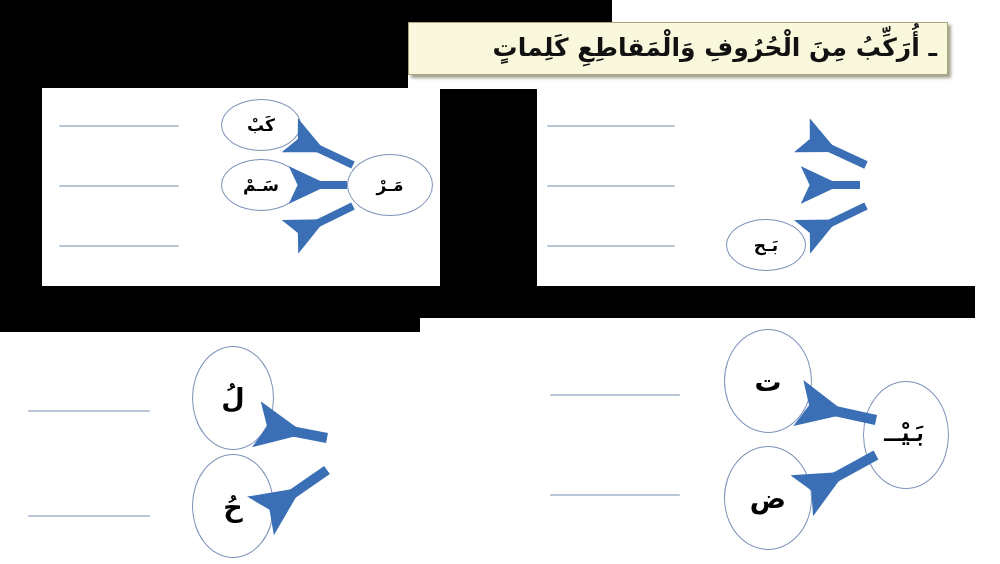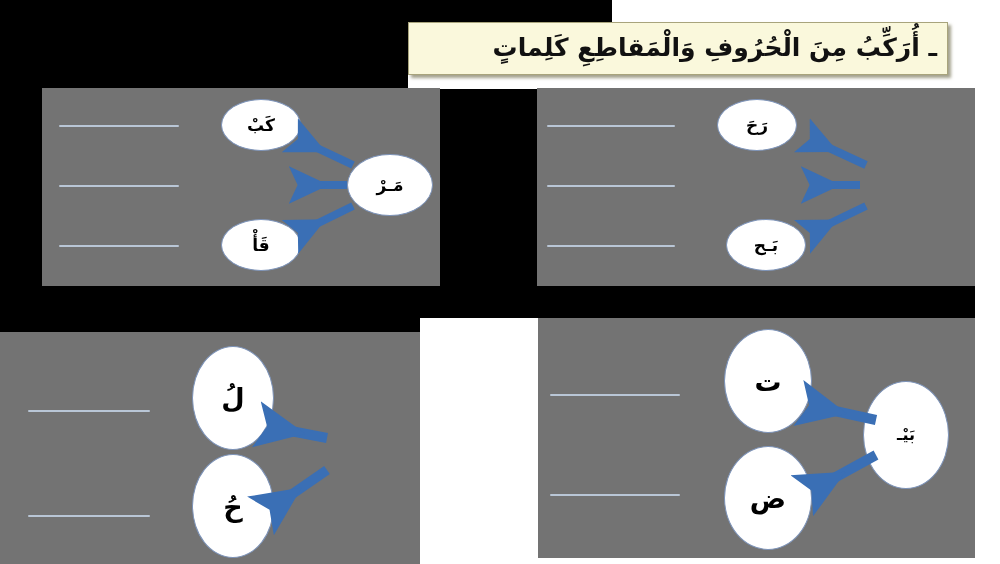--- a/index.html
+++ b/index.html
@@ -48,21 +48,21 @@
     font-weight: 700;
     color: #111111;
     white-space: nowrap;
     line-height: 1.05;
     letter-spacing: 0px;
   }
 
   
   .panel {
     position: absolute;
-    background: #737373;
+    background: #ffffff;
     overflow: hidden;
   }
 
   
   .write-line {
     position: absolute;
     height: 2px;
     background: #B9C6D6;
     border-radius: 1px;
   }
@@ -79,21 +79,21 @@
   }
   .ellipse span {
     direction: rtl;
     font-family: "DejaVu Sans", "Liberation Sans", sans-serif;
     font-weight: 700;
     color: #000000;
     white-space: nowrap;
     line-height: 1;
   }
   .sz-sm span { font-size: 17px; }
-  .sz-md span { font-size: 16px; }
+  .sz-md span { font-size: 24px; font-family: Liberation Mono, monospace; }
   .sz-lg span { font-size: 27px; }
 
   
   .arrow-layer {
     position: absolute;
     left: 0; top: 0;
     width: 1000px; height: 564px;
     pointer-events: none;
   }
 </style>
@@ -116,37 +116,34 @@
 
   <div class="panel" style="left:42px; top:88px; width:398px; height:198px;">
 
     <div class="write-line" style="left:17px; top:37px; width:120px;"></div>
     <div class="write-line" style="left:17px; top:97px; width:120px;"></div>
     <div class="write-line" style="left:17px; top:157px; width:120px;"></div>
 
     <div class="ellipse sz-sm" style="left:179px; top:11px; width:80px; height:52px;">
       <span>كَبْ</span>
     </div>
-    <div class="ellipse sz-sm" style="left:179px; top:131px; width:80px; height:52px;">
-      <span>قَأْ</span>
+    <div class="ellipse sz-sm" style="left:179px; top:71px; width:80px; height:52px;">
+      <span>سَـمْ</span>
     </div>
     <div class="ellipse sz-sm" style="left:305px; top:66px; width:86px; height:62px;">
       <span>مَـرْ</span>
     </div>
   </div>
 
   <div class="panel" style="left:537px; top:88px; width:438px; height:198px;">
 
     <div class="write-line" style="left:10px; top:37px; width:128px;"></div>
     <div class="write-line" style="left:10px; top:97px; width:128px;"></div>
     <div class="write-line" style="left:10px; top:157px; width:128px;"></div>
 
-    <div class="ellipse sz-sm" style="left:180px; top:11px; width:80px; height:52px;">
-      <span>رَحَ</span>
-    </div>
     <div class="ellipse sz-sm" style="left:189px; top:131px; width:80px; height:52px;">
       <span>بَـح</span>
     </div>
   </div>
 
   <div class="panel" style="left:0px; top:332px; width:420px; height:232px;">
 
     <div class="write-line" style="left:28px; top:78px; width:122px;"></div>
     <div class="write-line" style="left:28px; top:183px; width:122px;"></div>
 

